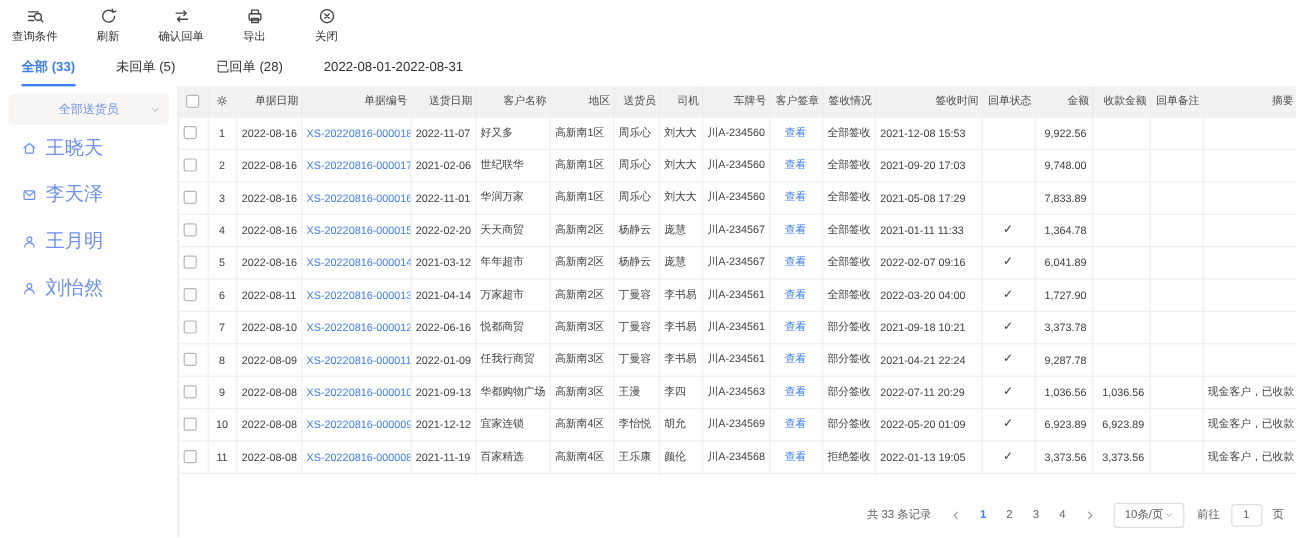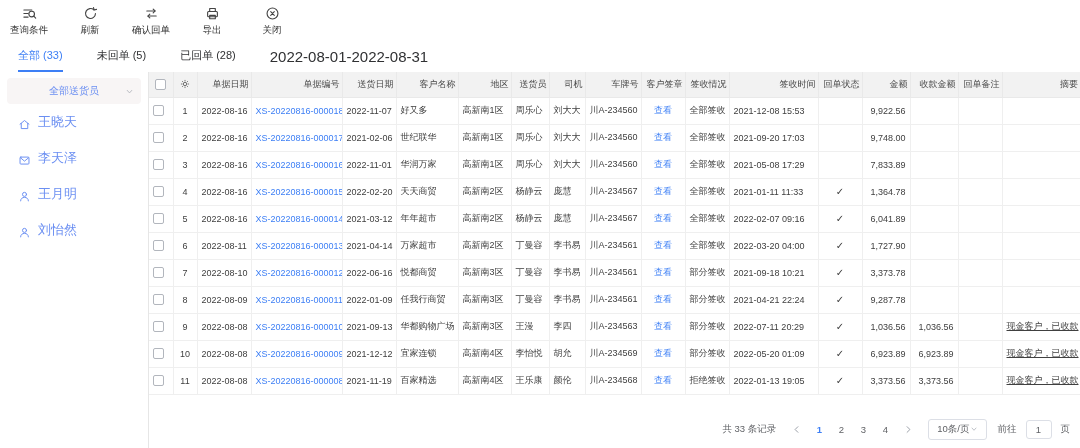--- a/index.html
+++ b/index.html
@@ -10,40 +10,40 @@
     font-family:"Liberation Sans","DejaVu Sans",sans-serif;color:#333;font-size:10px;
   }
   
   .toolbar{display:flex;align-items:flex-start;gap:24px;padding:6px 0 3px 10px;height:40px;}
   .tool-btn{display:flex;flex-direction:column;align-items:center;gap:3px;min-width:36px;cursor:pointer;}
   .tool-btn svg{width:15px;height:15px;stroke:#444;fill:none;stroke-width:1.2;stroke-linecap:round;stroke-linejoin:round;}
   .tool-btn .lbl{font-size:9.5px;color:#333;white-space:nowrap;}
   
   .tabbar{display:flex;align-items:center;gap:34px;padding-left:18px;height:32px;}
   .tab{font-size:11px;color:#303133;height:32px;display:flex;align-items:center;border-bottom:2px solid transparent;cursor:pointer;white-space:nowrap;}
-  .tab.active{color:var(--accent);font-weight:normal;border-bottom-color:var(--accent);}
-  .daterange{font-size:15px;color:#303133;white-space:nowrap;}
+  .tab.active{color:var(--accent);font-weight:bold;border-bottom-color:var(--accent);}
+  .daterange{font-size:11px;color:#303133;white-space:nowrap;}
   
   .content{display:flex;height:376px;}
   .sidebar{width:149px;border-right:1px solid #e6e6e6;padding-top:6px;flex:none;}
   .sb-select{position:relative;margin:0 7px;height:26px;background:#f8f5f5;border-radius:4px;
     display:flex;align-items:center;justify-content:center;color:var(--sb-blue);font-size:10px;cursor:pointer;}
   .sb-select svg{position:absolute;right:7px;top:9px;width:9px;height:9px;stroke:#a9adb5;fill:none;stroke-width:1.4;}
-  .sb-item{display:flex;align-items:flex-end;gap:7px;padding:9px 0 9px 18px;color:var(--sb-blue);font-size:13px;cursor:pointer;white-space:nowrap;}
+  .sb-item{display:flex;align-items:center;gap:7px;padding:9px 0 9px 18px;color:var(--sb-blue);font-size:16px;cursor:pointer;white-space:nowrap;}
   .sb-item svg{width:13px;height:13px;stroke:var(--sb-blue);fill:none;stroke-width:1.2;stroke-linecap:round;stroke-linejoin:round;flex:none;}
   
   .table-area{flex:1;min-width:0;display:flex;flex-direction:column;}
   table{border-collapse:collapse;table-layout:fixed;width:100%;font-size:9px;}
   thead th{background:#f2f2f2;height:25px;font-weight:normal;color:#4a4a4a;text-align:right;
     border:1px solid #e9e9e9;border-top:none;padding:0 2px;white-space:nowrap;overflow:hidden;}
   thead th:first-child{border-left:none;}
   thead th:last-child{border-right:none;}
   tbody td{height:27px;border:1px solid #efefef;padding:0 4px;white-space:nowrap;overflow:hidden;color:#404040;background:#fff;}
   tbody td:first-child{border-left:none;}
-  tbody td:last-child{border-right:none;text-decoration:underline;}
+  tbody td:last-child{border-right:none;}
   td.center,th.center{text-align:center;}
   td.right{text-align:right;}
   td.check{color:#3c3c3c;font-size:10px;}
   .lnk{color:var(--accent);cursor:pointer;}
   .cb{display:inline-block;width:11px;height:11px;border:1px solid #b2b6bd;border-radius:2px;background:#fff;vertical-align:middle;cursor:pointer;}
   thead .gear-icon-svg{width:12px;height:12px;stroke:#666;fill:none;stroke-width:1.2;vertical-align:middle;}
   
   .pager{display:flex;align-items:center;justify-content:flex-end;gap:5px;padding:24px 10px 0 0;color:#606266;font-size:9.5px;}
   .pager .total{margin-right:6px;}
   .pg-arrow{width:18px;height:18px;display:flex;align-items:center;justify-content:center;cursor:pointer;}

